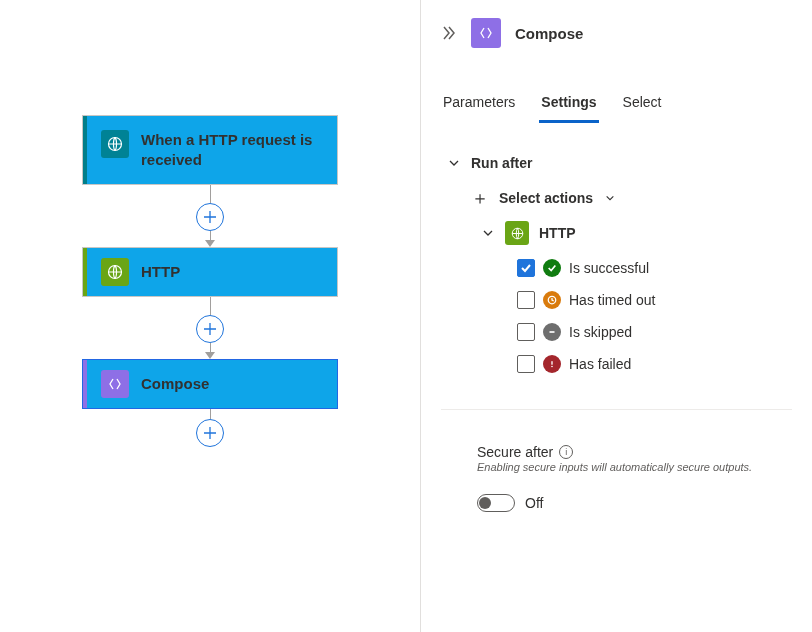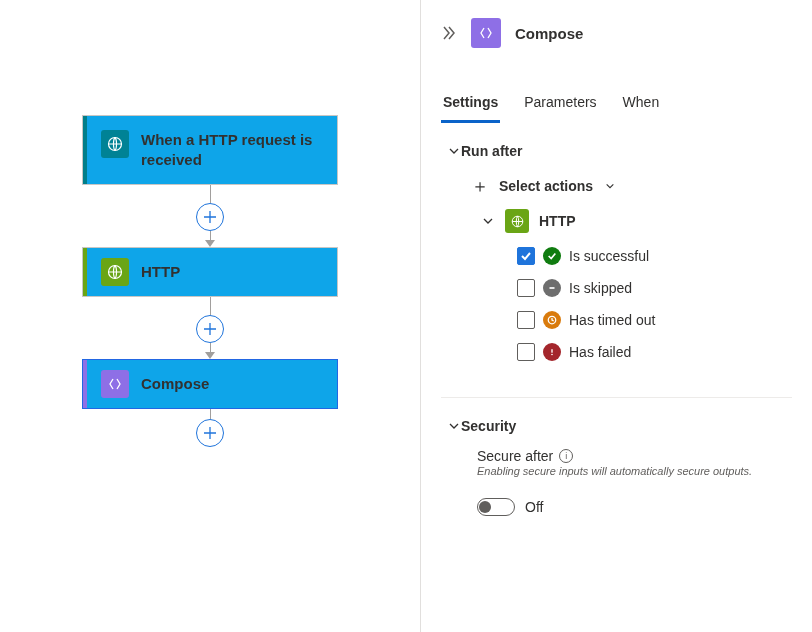--- a/index.html
+++ b/index.html
@@ -117,24 +117,25 @@
     margin-bottom: -1px;
   }
   .tab.active {
     border-bottom-color: #0a63c9;
     font-weight: 600;
   }
   .section {
     padding: 20px 20px 16px 36px;
   }
   .sec-header {
-    display: flex; align-items: center; 
+    display: flex; align-items: center; gap: 10px;
     font-weight: 600; font-size: 14px;
     cursor: pointer;
     margin-left: -10px;
+    margin-top: 12px;
   }
   .chev {
     width: 14px; height: 14px;
     display: inline-flex; align-items: center; justify-content:center;
   }
   .select-actions {
     display: flex; align-items: center; gap: 10px;
     margin: 18px 0 14px 14px;
     font-weight: 600;
     cursor: pointer;
@@ -285,23 +286,23 @@
     </span>
     <div class="panel-icon ic-purple">
       <svg width="14" height="14" viewBox="0 0 14 14" fill="none" stroke="#fff" stroke-width="1.3">
         <path d="M5 2L2 7l3 5M9 2l3 5-3 5"></path>
       </svg>
     </div>
     <div class="panel-title">Compose</div>
   </div>
 
   <div class="tabs">
+    <div class="tab">Parameters</div>
     <div class="tab active">Settings</div>
-    <div class="tab">Parameters</div>
-    <div class="tab">When</div>
+    <div class="tab">Select</div>
   </div>
 
   <div class="section">
     <div class="sec-header">
       <span class="chev">
         <svg width="12" height="12" viewBox="0 0 12 12" stroke="#323130" stroke-width="1.3" fill="none">
             <path d="M2 4l4 4 4-4"></path>
           </svg>
       </span>
       <span>Run after</span>
@@ -341,61 +342,53 @@
         </div>
         <div class="status-dot d-green">
           <svg width="10" height="10" viewBox="0 0 12 12" stroke="#fff" stroke-width="2" fill="none">
               <path d="M2 6l3 3 5-6"></path>
             </svg>
         </div>
         <span>Is successful</span>
       </div>
       <div class="status-item">
         <div class="checkbox"></div>
-        <div class="status-dot d-grey">
-          <svg width="10" height="10" viewBox="0 0 12 12" stroke="#fff" stroke-width="2">
-              <path d="M3 6h6"></path>
-            </svg>
-        </div>
-        <span>Is skipped</span>
-      </div>
-      <div class="status-item">
-        <div class="checkbox"></div>
         <div class="status-dot d-orange">
           <svg width="10" height="10" viewBox="0 0 12 12" stroke="#fff" stroke-width="1.5" fill="none">
               <circle cx="6" cy="6" r="4.5"></circle>
               <path d="M6 3.5V6l2 1"></path>
             </svg>
         </div>
         <span>Has timed out</span>
+      </div>
+      <div class="status-item">
+        <div class="checkbox"></div>
+        <div class="status-dot d-grey">
+          <svg width="10" height="10" viewBox="0 0 12 12" stroke="#fff" stroke-width="2">
+              <path d="M3 6h6"></path>
+            </svg>
+        </div>
+        <span>Is skipped</span>
       </div>
       <div class="status-item">
         <div class="checkbox"></div>
         <div class="status-dot d-red">
           <svg width="10" height="10" viewBox="0 0 12 12" fill="#fff">
               <circle cx="6" cy="9" r="1"></circle>
               <rect x="5.2" y="2.5" width="1.6" height="4.5" rx="0.8"></rect>
             </svg>
         </div>
         <span>Has failed</span>
       </div>
     </div>
   </div>
 
   <div class="divider"></div>
 
   <div class="section" style="padding-top:14px;">
-    <div class="sec-header">
-      <span class="chev">
-        <svg width="12" height="12" viewBox="0 0 12 12" stroke="#323130" stroke-width="1.3" fill="none">
-            <path d="M2 4l4 4 4-4"></path>
-          </svg>
-      </span>
-      <span>Security</span>
-    </div>
     <div class="security-body">
       <div class="sec-label">
         <span>Secure after</span>
         <span class="info-circle">i</span>
       </div>
       <div class="sec-hint">Enabling secure inputs will automatically secure outputs.</div>
       <div class="toggle">
         <div class="switch">
             <div class="knob"></div>
           </div>

